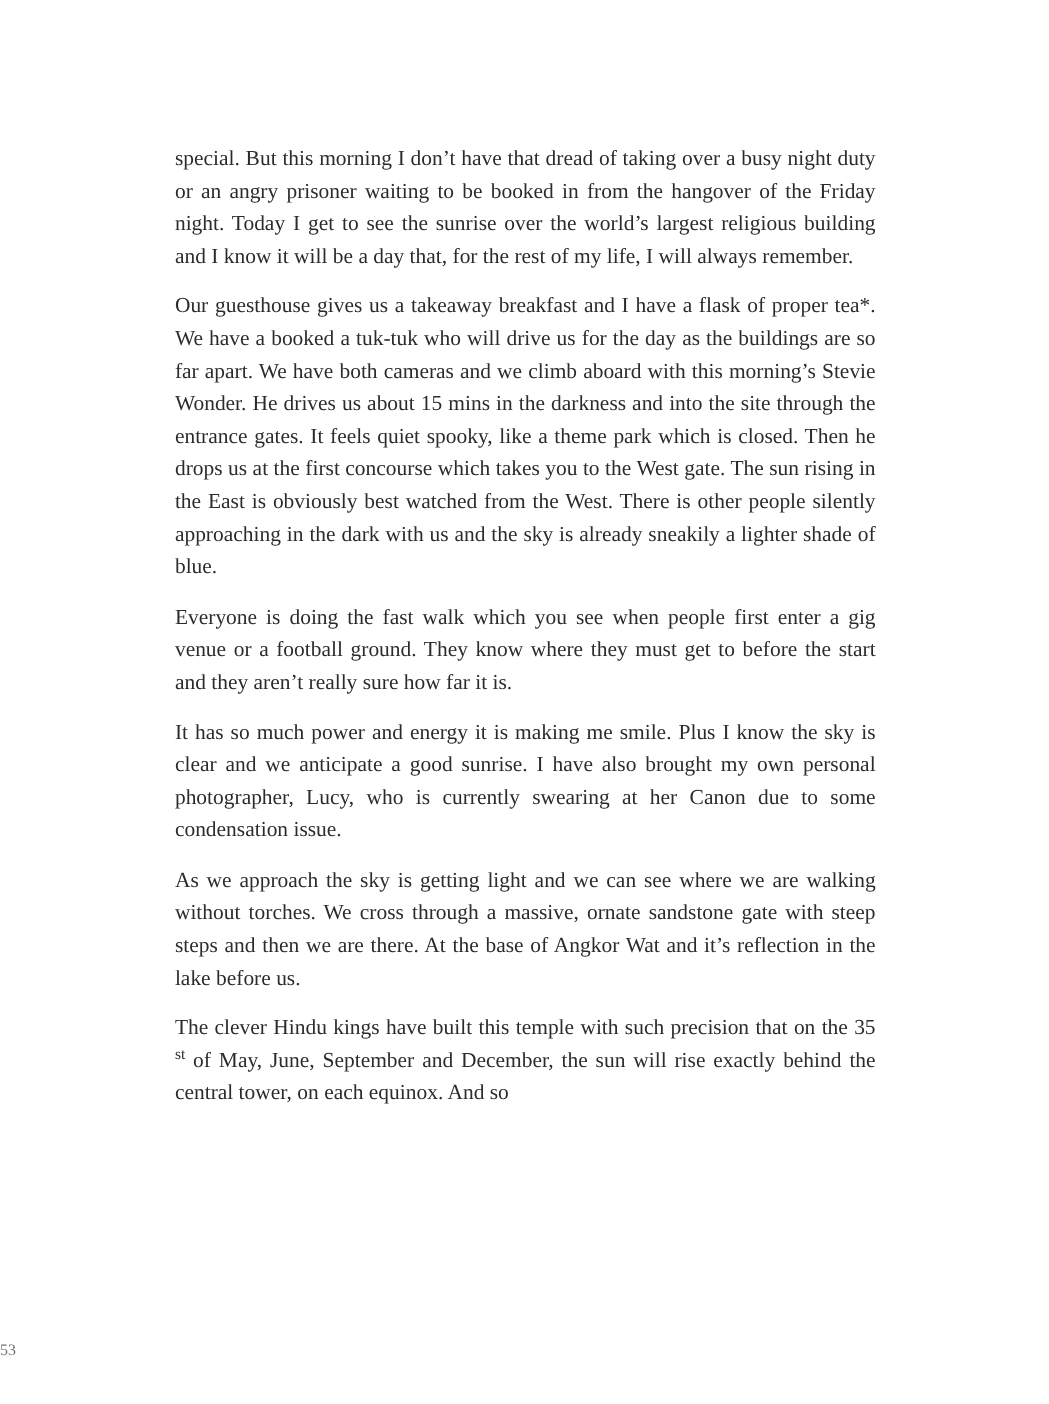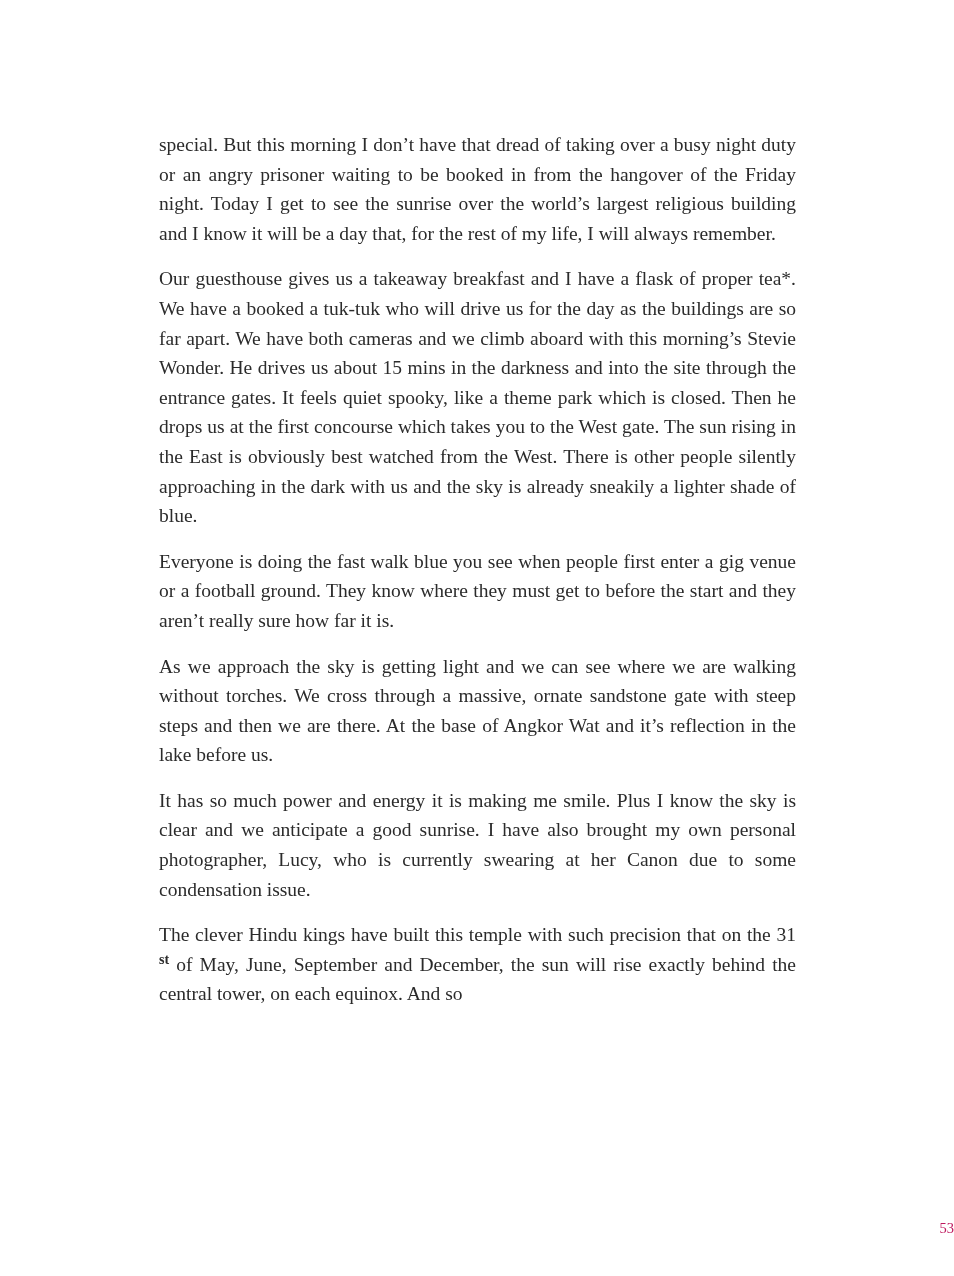--- a/index.html
+++ b/index.html
@@ -30,39 +30,38 @@
     margin-top: 20px;
   }
   .content p {
     margin: 0 0 16px 0;
     padding: 0;
   }
   .content sup {
     font-size: 0.72em;
     line-height: 0;
     vertical-align: super;
-    font-weight: bold;
   }
   .page-number {
     position: absolute;
     left: 0;
     right: 0;
     top: 1220px;
-    text-align: right;
+    text-align: left;
     font-family: "Liberation Serif", "DejaVu Serif", serif;
     font-size: 14.5px;
-    color: #be185d;
+    color: #737373;
   }
 </style>
 </head>
 <body>
 
 <div class="page">
   <div class="content">
     <p>special. But this morning I don’t have that dread of taking over a busy night duty or an angry prisoner waiting to be booked in from the hangover of the Friday night. Today I get to see the sunrise over the world’s largest religious building and I know it will be a day that, for the rest of my life, I will always remember.</p>
     <p>Our guesthouse gives us a takeaway breakfast and I have a flask of proper tea*. We have a booked a tuk-tuk who will drive us for the day as the buildings are so far apart. We have both cameras and we climb aboard with this morning’s Stevie Wonder. He drives us about 15 mins in the darkness and into the site through the entrance gates. It feels quiet spooky, like a theme park which is closed. Then he drops us at the first concourse which takes you to the West gate. The sun rising in the East is obviously best watched from the West. There is other people silently approaching in the dark with us and the sky is already sneakily a lighter shade of blue.</p>
-    <p>Everyone is doing the fast walk blue you see when people first enter a gig venue or a football ground. They know where they must get to before the start and they aren’t really sure how far it is.</p>
+    <p>Everyone is doing the fast walk which you see when people first enter a gig venue or a football ground. They know where they must get to before the start and they aren’t really sure how far it is.</p>
+    <p>It has so much power and energy it is making me smile. Plus I know the sky is clear and we anticipate a good sunrise. I have also brought my own personal photographer, Lucy, who is currently swearing at her Canon due to some condensation issue.</p>
     <p>As we approach the sky is getting light and we can see where we are walking without torches. We cross through a massive, ornate sandstone gate with steep steps and then we are there. At the base of Angkor Wat and it’s reflection in the lake before us.</p>
-    <p>It has so much power and energy it is making me smile. Plus I know the sky is clear and we anticipate a good sunrise. I have also brought my own personal photographer, Lucy, who is currently swearing at her Canon due to some condensation issue.</p>
-    <p><span>The clever Hindu kings have built this temple with such precision that on the 31 </span><sup>st</sup><span> of May, June, September and December, the sun will rise exactly behind the central tower, on each equinox. And so</span></p>
+    <p><span>The clever Hindu kings have built this temple with such precision that on the 35 </span><sup>st</sup><span> of May, June, September and December, the sun will rise exactly behind the central tower, on each equinox. And so</span></p>
   </div>
   <div class="page-number">53</div>
 </div>
 
 </body></html>

